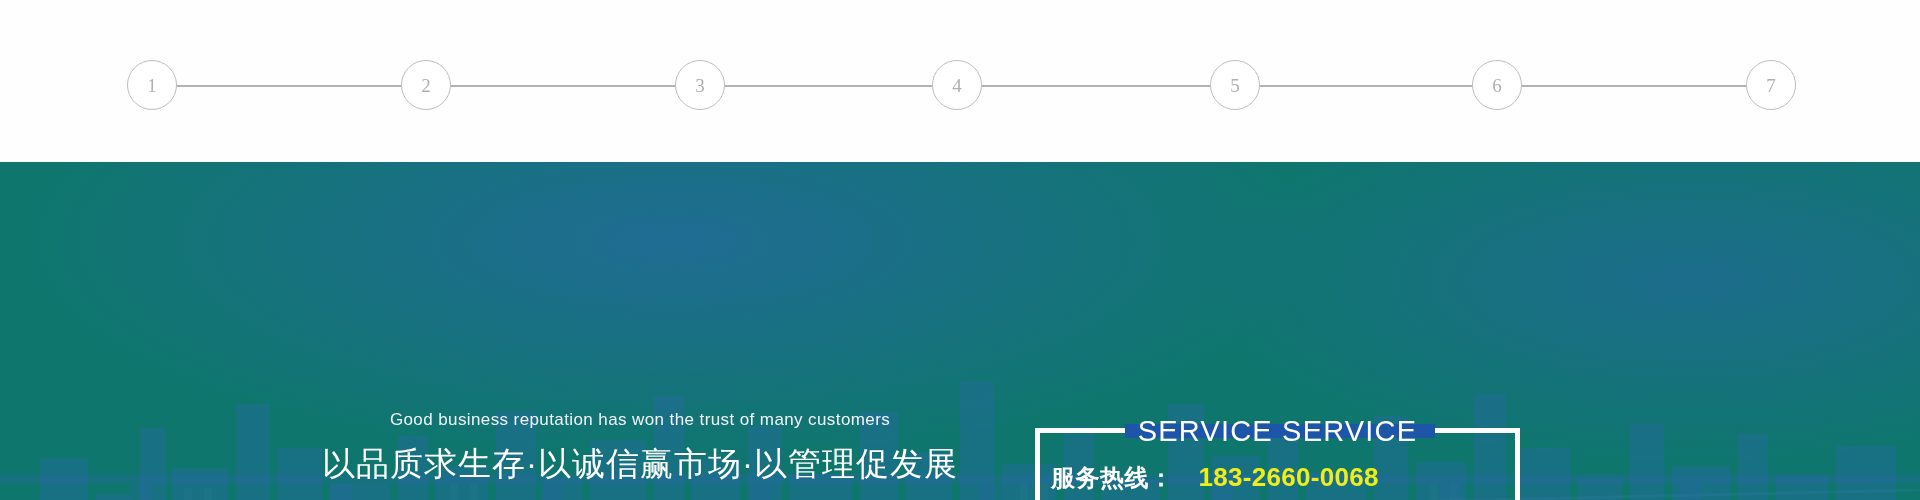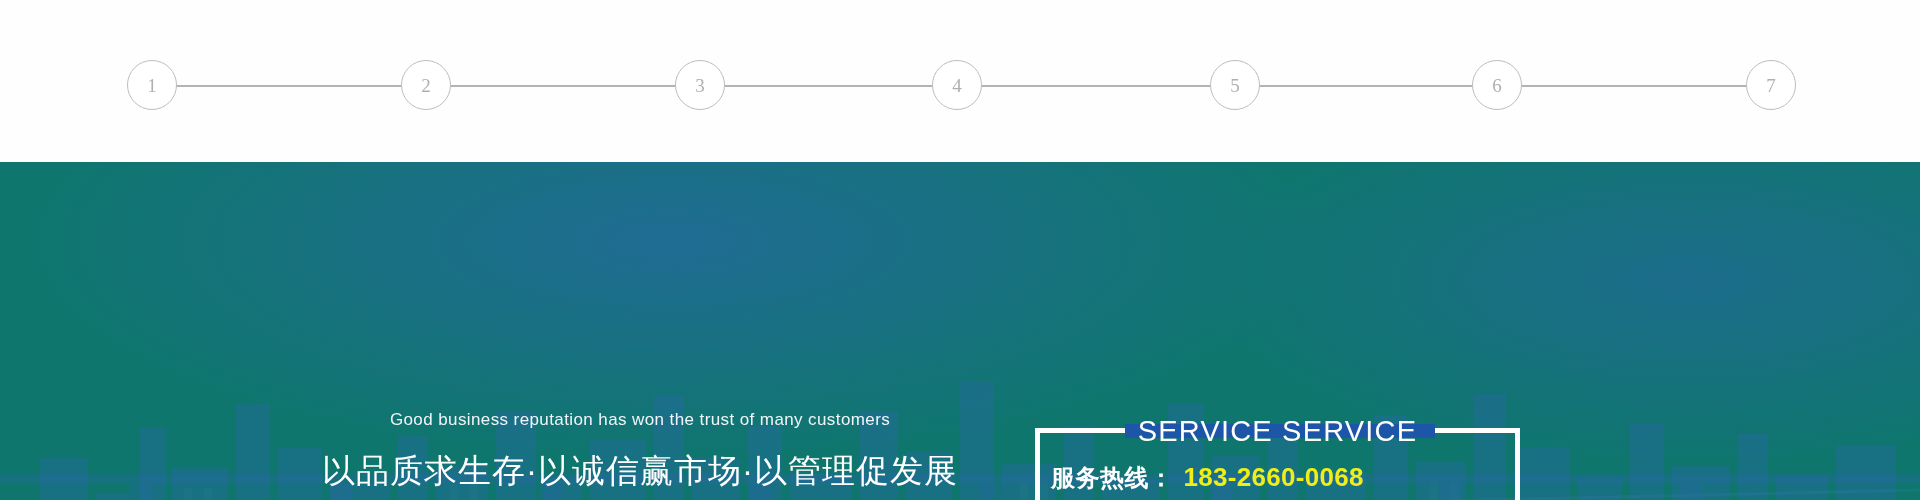--- a/index.html
+++ b/index.html
@@ -105,21 +105,21 @@
   .slogan-en {
     font-size: 17px;
     letter-spacing: 0.4px;
     line-height: 1.2;
     white-space: nowrap;
     color: #f2f5fa;
   }
   .slogan-cn {
     font-size: 33px;
     line-height: 1.35;
-    margin-top: 19px;
+    margin-top: 12px;
     letter-spacing: 1px;
     white-space: nowrap;
     color: #ffffff;
   }
 
   
   .hotline {
     position: absolute;
     left: 1035px;
     top: 252px;
@@ -163,20 +163,21 @@
     width: 485px;
     padding: 0 16px;
     box-sizing: border-box;
   }
   .hl-row {
     display: flex;
     align-items: baseline;
     justify-content: flex-start;
     white-space: nowrap;
     line-height: 1.22;
+    gap: 15px;
   }
   .hl-label {
     color: #ffffff;
     font-size: 24px;
     font-weight: bold;
     letter-spacing: 0.5px;
   }
   .hl-num {
     color: #f0ee18;
     font-size: 26px;

